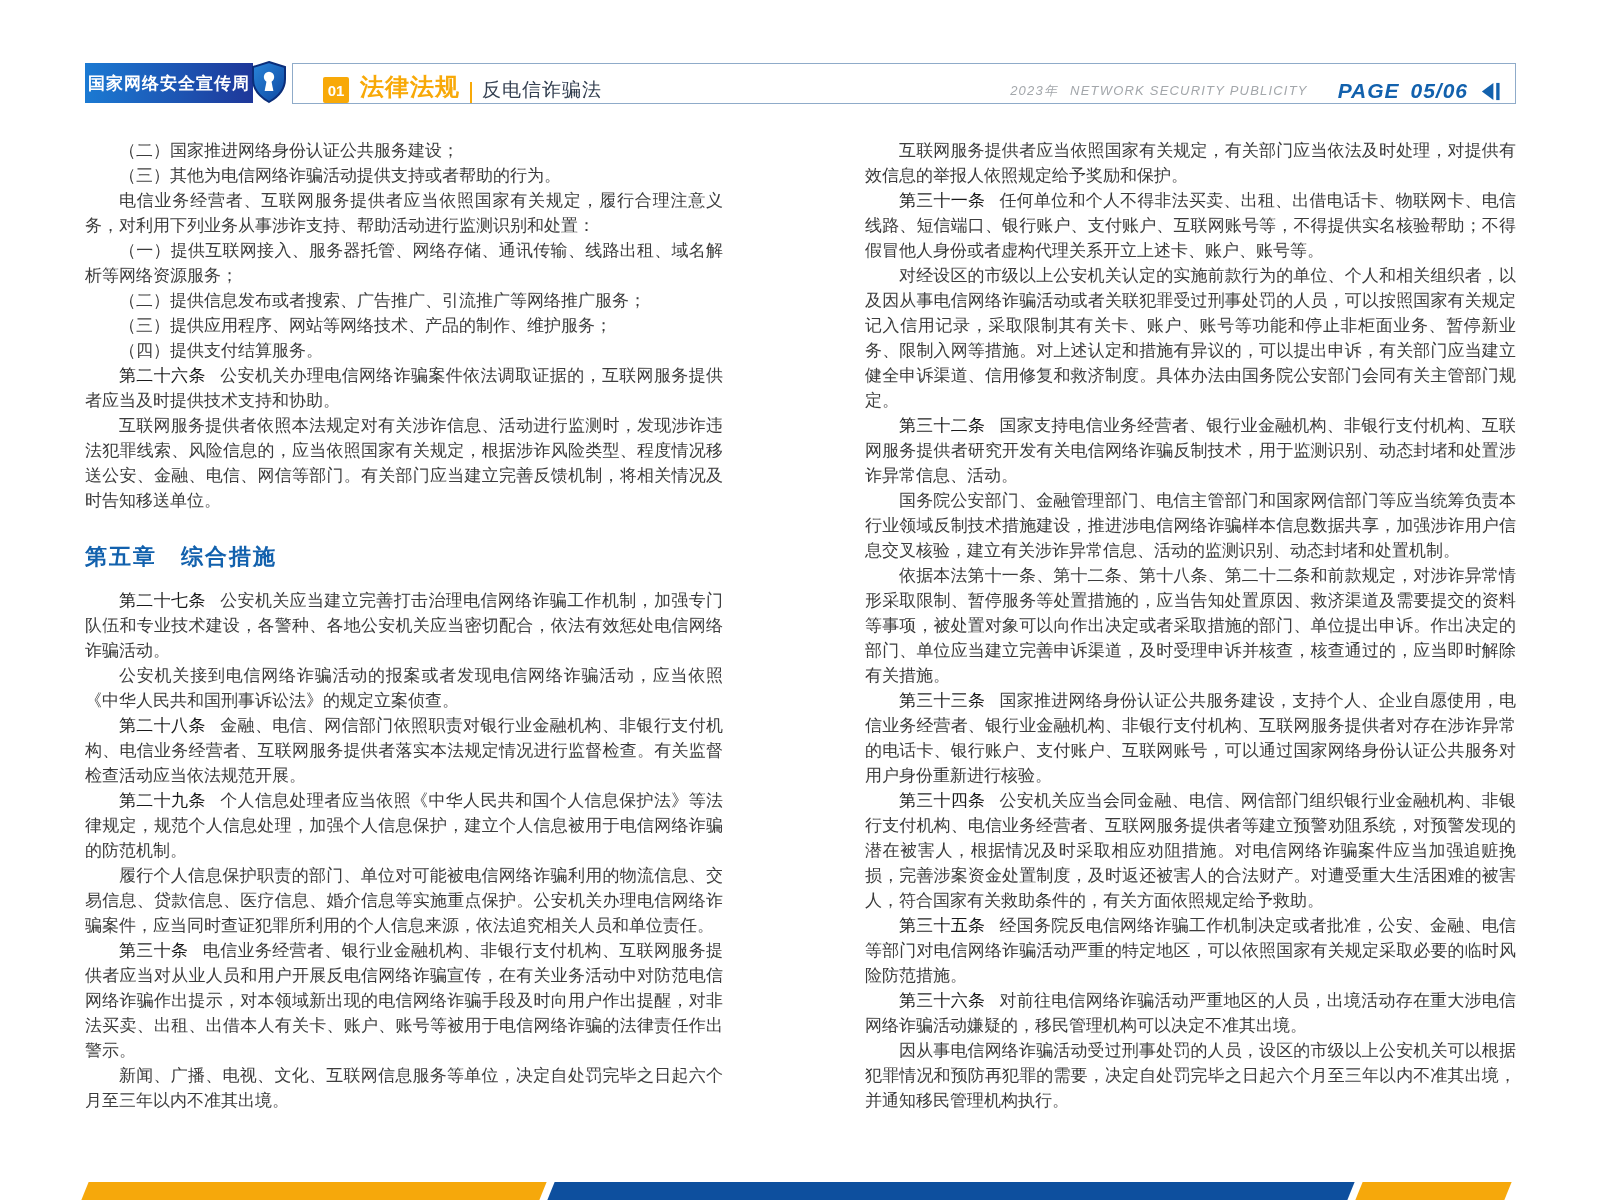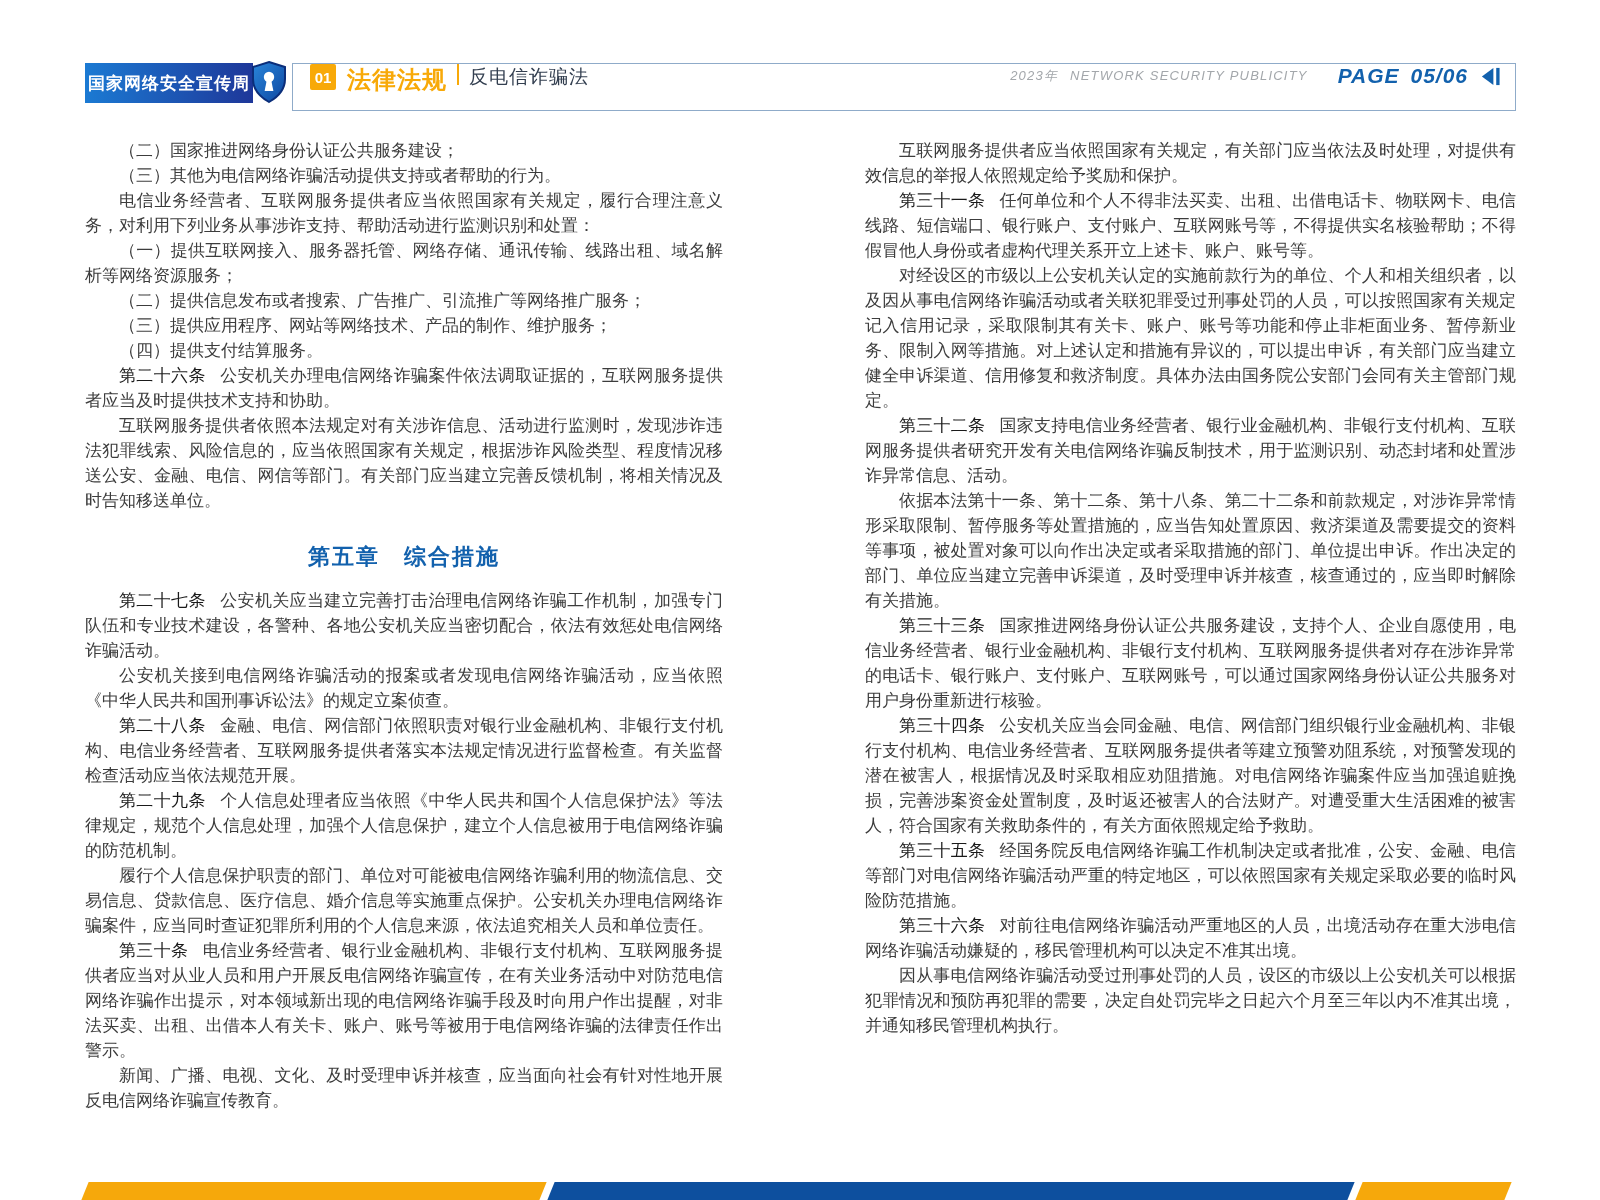--- a/index.html
+++ b/index.html
@@ -23,23 +23,23 @@
   
   .topbar{position:absolute;left:0;top:0;width:1600px;height:105px;}
   .brand-box{
     position:absolute;left:85px;top:63px;width:168px;height:40px;
     background:linear-gradient(90deg,var(--brand-grad-start),var(--brand-grad-end));
     color:#fff;font-size:17px;font-weight:bold;letter-spacing:1px;
     display:flex;align-items:center;justify-content:center;text-align:right;
   }
   .shield{position:absolute;left:250px;top:59px;width:38px;height:46px;display:flex;align-items:center;justify-content:center;}
   .title-box{
-    position:absolute;left:292px;top:63px;width:1224px;height:48px;
+    position:absolute;left:292px;top:63px;width:1224px;height:41px;
     border:1px solid var(--box-border);
-    display:flex;align-items:flex-start;padding:0 14px 0 17px;
+    display:flex;align-items:flex-end;padding:0 14px 0 30px;
   }
   .badge{
     width:26px;height:26px;background:var(--accent-orange);color:#fff;
     font-size:15px;font-weight:bold;display:flex;align-items:center;justify-content:center;
     border-radius:2px;flex:0 0 auto;
   }
   .cat{color:var(--accent-orange);font-size:24px;font-weight:bold;margin-left:11px;letter-spacing:1px;}
   .vdiv{width:2px;height:21px;background:var(--accent-orange);margin:0 10px;}
   .doc-title{color:var(--doc-title-color);font-size:19px;letter-spacing:1px;}
   .right-meta{margin-left:auto;display:flex;align-items:center;font-style:italic;}
@@ -51,21 +51,21 @@
   .shield-fill{fill:url(#shieldGrad);stroke:#0b2e7a;stroke-width:2px;}
 
   
   .columns{position:absolute;left:85px;top:138px;width:1431px;display:flex;}
   .col{font-size:17px;line-height:25px;color:var(--text-color);text-align:justify;}
   .col-left{width:638px;margin-right:142px;}
   .col-right{width:651px;}
   .para{text-indent:2em;}
   .para .lead{font-weight:normal;color:var(--lead-color);margin-right:.85em;}
   .chapter-heading{
-    text-align:center;text-indent:0;color:var(--accent-blue);
+    text-align:left;text-indent:0;color:var(--accent-blue);
     font-size:22px;font-weight:bold;letter-spacing:2px;
     margin:30px 0 17px 0;line-height:28px;
   }
 
   
   .footbar{position:absolute;left:85px;bottom:0;width:1431px;height:18px;display:flex;}
   .seg{height:18px;transform:skewX(-22deg);}
   .seg-orange{width:458px;background:var(--footer-orange);}
   .seg-blue{width:800px;background:var(--footer-blue);margin-left:8px;}
   .seg-orange2{width:149px;background:var(--footer-orange);margin-left:8px;}
@@ -124,27 +124,28 @@
         <p class="para">（四）提供支付结算服务。</p>
         <p class="para"><b class="lead">第二十六条</b>公安机关办理电信网络诈骗案件依法调取证据的，互联网服务提供者应当及时提供技术支持和协助。</p>
         <p class="para">互联网服务提供者依照本法规定对有关涉诈信息、活动进行监测时，发现涉诈违法犯罪线索、风险信息的，应当依照国家有关规定，根据涉诈风险类型、程度情况移送公安、金融、电信、网信等部门。有关部门应当建立完善反馈机制，将相关情况及时告知移送单位。</p>
         <div class="chapter-heading">第五章　综合措施</div>
         <p class="para"><b class="lead">第二十七条</b>公安机关应当建立完善打击治理电信网络诈骗工作机制，加强专门队伍和专业技术建设，各警种、各地公安机关应当密切配合，依法有效惩处电信网络诈骗活动。</p>
         <p class="para">公安机关接到电信网络诈骗活动的报案或者发现电信网络诈骗活动，应当依照《中华人民共和国刑事诉讼法》的规定立案侦查。</p>
         <p class="para"><b class="lead">第二十八条</b>金融、电信、网信部门依照职责对银行业金融机构、非银行支付机构、电信业务经营者、互联网服务提供者落实本法规定情况进行监督检查。有关监督检查活动应当依法规范开展。</p>
         <p class="para"><b class="lead">第二十九条</b>个人信息处理者应当依照《中华人民共和国个人信息保护法》等法律规定，规范个人信息处理，加强个人信息保护，建立个人信息被用于电信网络诈骗的防范机制。</p>
         <p class="para">履行个人信息保护职责的部门、单位对可能被电信网络诈骗利用的物流信息、交易信息、贷款信息、医疗信息、婚介信息等实施重点保护。公安机关办理电信网络诈骗案件，应当同时查证犯罪所利用的个人信息来源，依法追究相关人员和单位责任。</p>
         <p class="para"><b class="lead">第三十条</b>电信业务经营者、银行业金融机构、非银行支付机构、互联网服务提供者应当对从业人员和用户开展反电信网络诈骗宣传，在有关业务活动中对防范电信网络诈骗作出提示，对本领域新出现的电信网络诈骗手段及时向用户作出提醒，对非法买卖、出租、出借本人有关卡、账户、账号等被用于电信网络诈骗的法律责任作出警示。</p>
-        <p class="para">新闻、广播、电视、文化、及时受理申诉并核查，应当面向社会有针对性地开展反电信网络诈骗宣传教育。</p>
+        <p class="para">新闻、广播、电视、文化、互联网信息服务等单位，决定自处罚完毕之日起六个月至三年以内不准其出境。</p>
       </section>
     <section class="col col-right" id="col-right">
         <p class="para">互联网服务提供者应当依照国家有关规定，有关部门应当依法及时处理，对提供有效信息的举报人依照规定给予奖励和保护。</p>
         <p class="para"><b class="lead">第三十一条</b>任何单位和个人不得非法买卖、出租、出借电话卡、物联网卡、电信线路、短信端口、银行账户、支付账户、互联网账号等，不得提供实名核验帮助；不得假冒他人身份或者虚构代理关系开立上述卡、账户、账号等。</p>
         <p class="para">对经设区的市级以上公安机关认定的实施前款行为的单位、个人和相关组织者，以及因从事电信网络诈骗活动或者关联犯罪受过刑事处罚的人员，可以按照国家有关规定记入信用记录，采取限制其有关卡、账户、账号等功能和停止非柜面业务、暂停新业务、限制入网等措施。对上述认定和措施有异议的，可以提出申诉，有关部门应当建立健全申诉渠道、信用修复和救济制度。具体办法由国务院公安部门会同有关主管部门规定。</p>
         <p class="para"><b class="lead">第三十二条</b>国家支持电信业务经营者、银行业金融机构、非银行支付机构、互联网服务提供者研究开发有关电信网络诈骗反制技术，用于监测识别、动态封堵和处置涉诈异常信息、活动。</p>
+        <p class="para">国务院公安部门、金融管理部门、电信主管部门和国家网信部门等应当统筹负责本行业领域反制技术措施建设，推进涉电信网络诈骗样本信息数据共享，加强涉诈用户信息交叉核验，建立有关涉诈异常信息、活动的监测识别、动态封堵和处置机制。</p>
         <p class="para">依据本法第十一条、第十二条、第十八条、第二十二条和前款规定，对涉诈异常情形采取限制、暂停服务等处置措施的，应当告知处置原因、救济渠道及需要提交的资料等事项，被处置对象可以向作出决定或者采取措施的部门、单位提出申诉。作出决定的部门、单位应当建立完善申诉渠道，及时受理申诉并核查，核查通过的，应当即时解除有关措施。</p>
         <p class="para"><b class="lead">第三十三条</b>国家推进网络身份认证公共服务建设，支持个人、企业自愿使用，电信业务经营者、银行业金融机构、非银行支付机构、互联网服务提供者对存在涉诈异常的电话卡、银行账户、支付账户、互联网账号，可以通过国家网络身份认证公共服务对用户身份重新进行核验。</p>
         <p class="para"><b class="lead">第三十四条</b>公安机关应当会同金融、电信、网信部门组织银行业金融机构、非银行支付机构、电信业务经营者、互联网服务提供者等建立预警劝阻系统，对预警发现的潜在被害人，根据情况及时采取相应劝阻措施。对电信网络诈骗案件应当加强追赃挽损，完善涉案资金处置制度，及时返还被害人的合法财产。对遭受重大生活困难的被害人，符合国家有关救助条件的，有关方面依照规定给予救助。</p>
         <p class="para"><b class="lead">第三十五条</b>经国务院反电信网络诈骗工作机制决定或者批准，公安、金融、电信等部门对电信网络诈骗活动严重的特定地区，可以依照国家有关规定采取必要的临时风险防范措施。</p>
         <p class="para"><b class="lead">第三十六条</b>对前往电信网络诈骗活动严重地区的人员，出境活动存在重大涉电信网络诈骗活动嫌疑的，移民管理机构可以决定不准其出境。</p>
         <p class="para">因从事电信网络诈骗活动受过刑事处罚的人员，设区的市级以上公安机关可以根据犯罪情况和预防再犯罪的需要，决定自处罚完毕之日起六个月至三年以内不准其出境，并通知移民管理机构执行。</p>
       </section>
   </main>
 
   <footer class="footbar">

